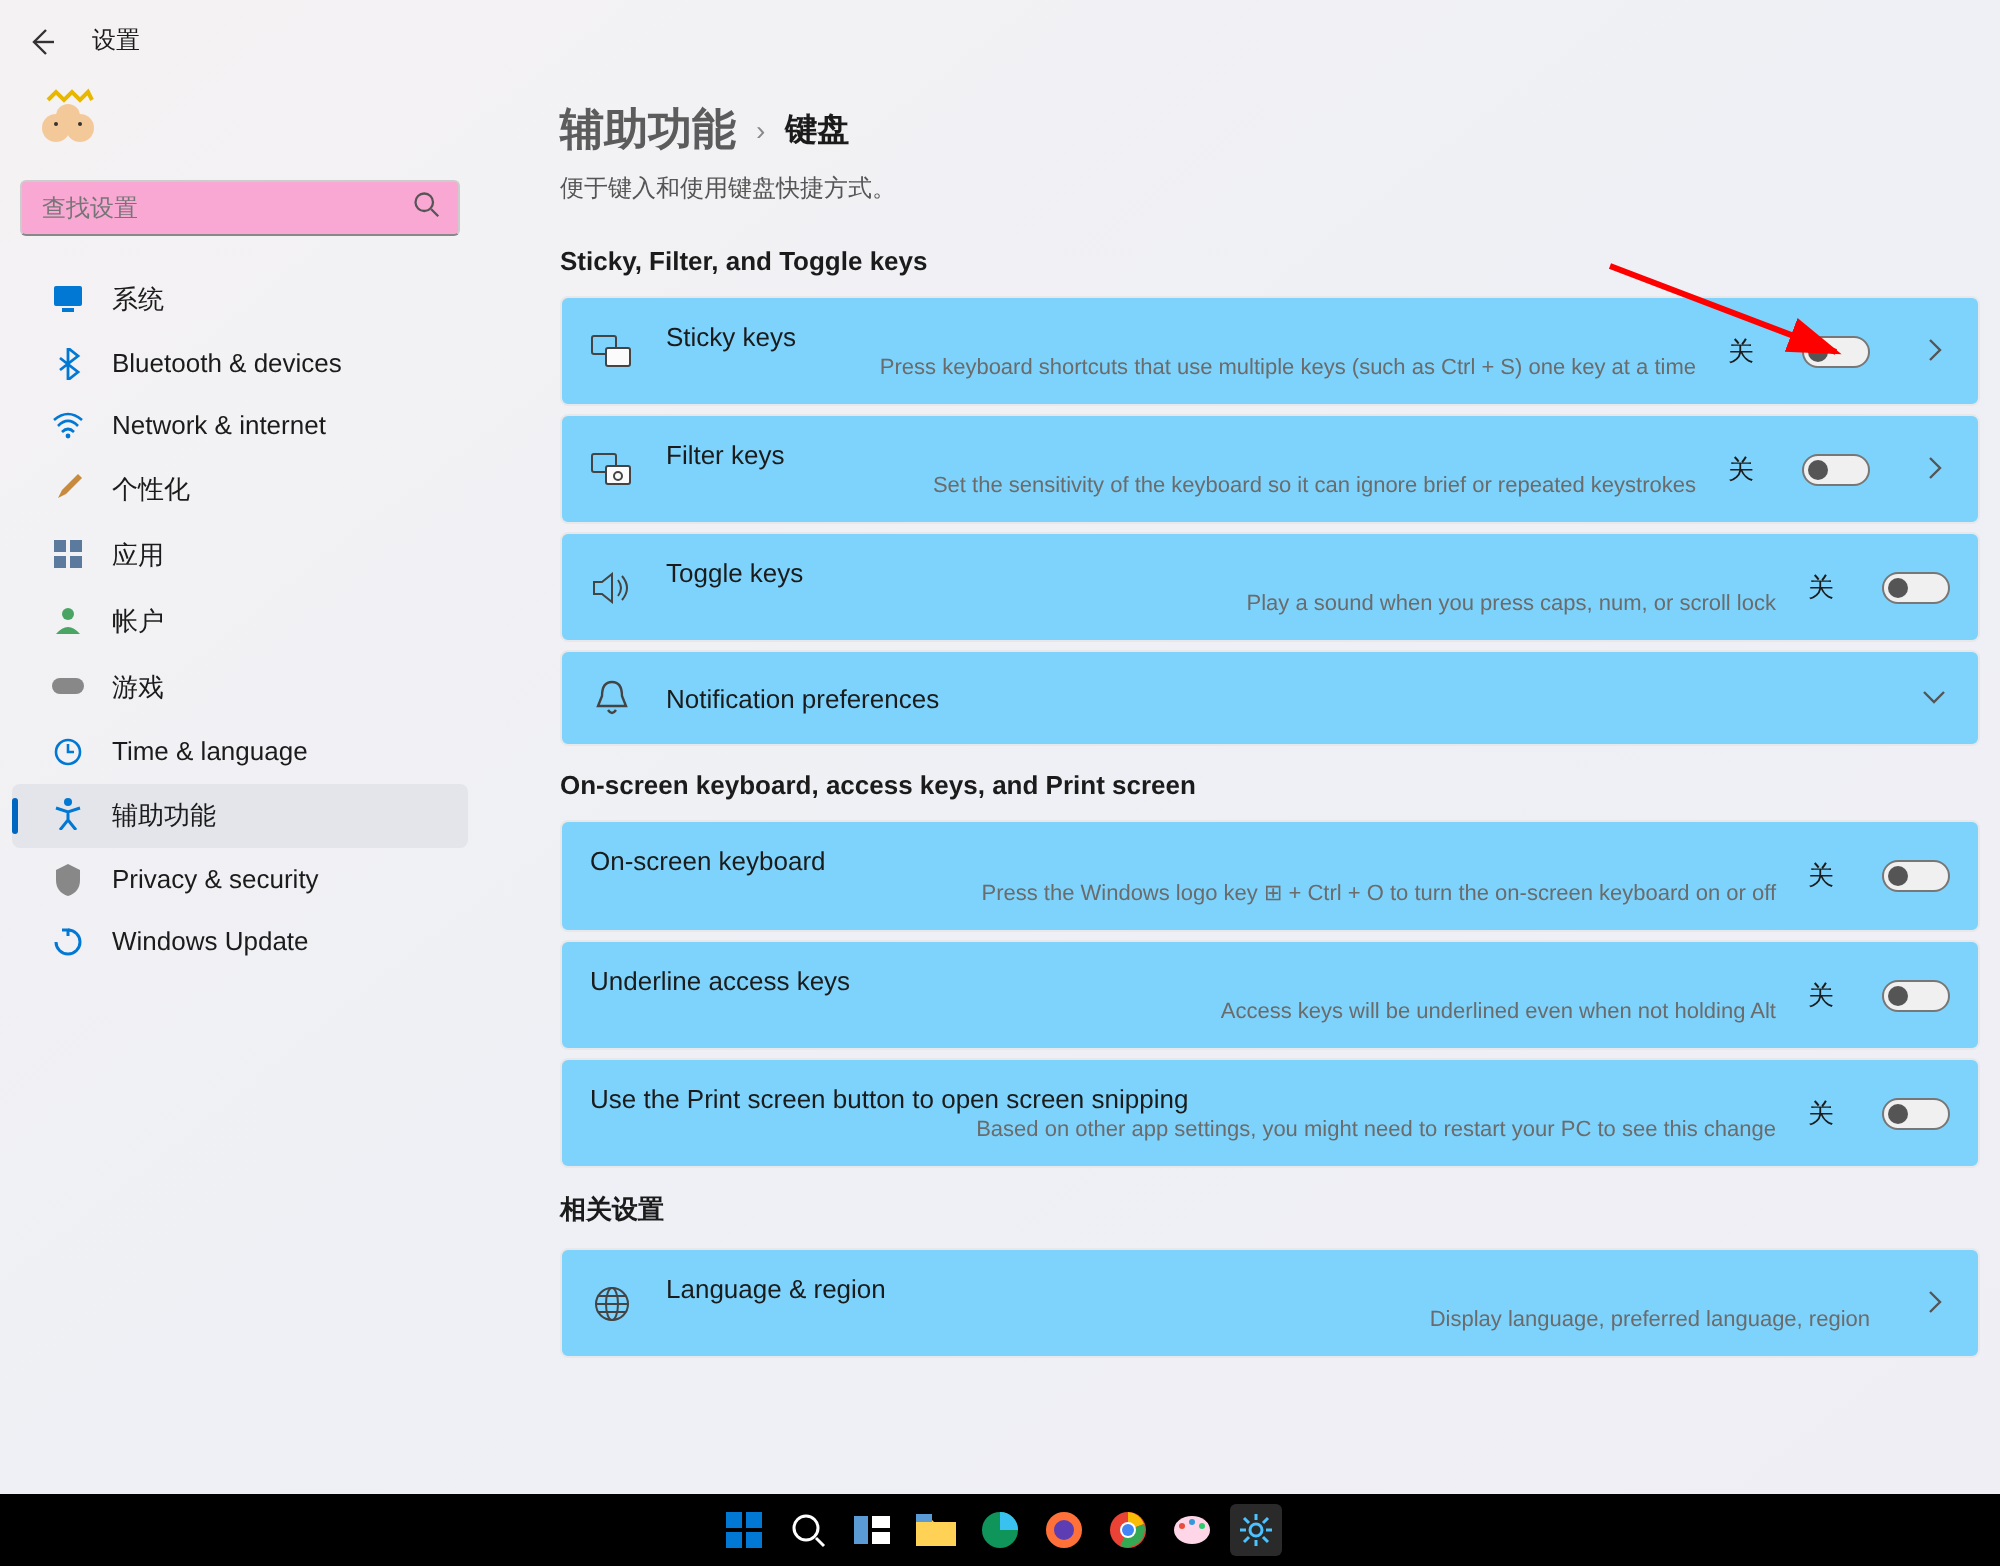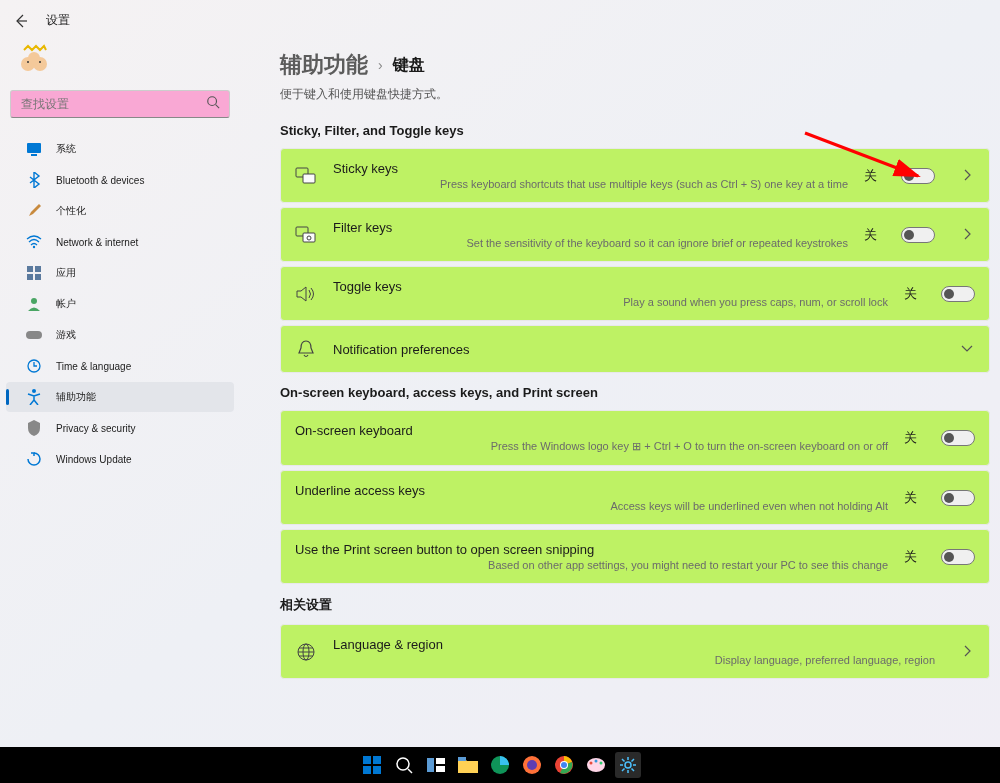--- a/index.html
+++ b/index.html
@@ -17,39 +17,39 @@
 .avatar { width: 34px; height: 34px; margin: 12px 0 14px 18px; position: relative; }
 .search-box { margin: 0 10px 16px 10px; position: relative; }
 .search-box input {
   width: 100%; height: 28px; padding: 0 30px 0 10px; font-size: 12px;
   border: 1px solid #ccc; border-bottom: 1px solid #888; border-radius: 3px;
   background: #f9a8d4; outline: none;
 }
 .search-box .search-icon { position: absolute; right: 8px; top: 5px; width: 16px; height: 16px; color: #555; }
 .nav { list-style: none; }
 .nav li {
-  display: flex; align-items: center; gap: 14px; padding: 7px 12px 7px 20px;
-  font-size: 10px; cursor: pointer; border-radius: 4px; margin: 1px 6px;
+  display: flex; align-items: flex-start; gap: 14px; padding: 7px 12px 7px 20px;
+  font-size: 13px; cursor: pointer; border-radius: 4px; margin: 1px 6px;
   position: relative;
 }
 .nav li.active { background: #e3e5ea; }
 .nav li.active::before {
   content: ""; position: absolute; left: 0; top: 7px; bottom: 7px; width: 3px;
   background: #0067c0; border-radius: 2px;
 }
 .nav .nav-icon { width: 16px; height: 16px; flex-shrink: 0; display: flex; align-items: center; justify-content: center; }
 .main { flex: 1; padding: 0 10px 0 30px; overflow-y: auto; height: 100%; }
 .breadcrumb { display: flex; align-items: center; gap: 10px; margin: 20px 0 6px 0; }
 .breadcrumb .parent { font-size: 22px; color: #5c5c5c; font-weight: 600; }
 .breadcrumb .child { font-size: 16px; font-weight: 600; }
 .breadcrumb .sep { color: #888; font-size: 14px; }
 .subtitle { font-size: 12px; color: #555; margin-bottom: 20px; }
 .section-label { font-size: 13px; font-weight: 600; margin: 12px 0 10px 0; }
 .card {
-  background: #bef264; border: 1px solid #e8e8ea; border-radius: 4px;
+  background: #7dd3fc; border: 1px solid #e8e8ea; border-radius: 4px;
   padding: 12px 14px; margin-bottom: 4px; display: flex; align-items: center; gap: 16px;
 }
 .card .card-icon { width: 22px; height: 22px; flex-shrink: 0; color: #444; display: flex; align-items: center; justify-content: center; }
 .card .card-body { flex: 1; }
 .card .card-title { font-size: 13px; }
 .card .card-desc { font-size: 11px; color: #6b6b6b; margin-top: 2px; text-align: right; }
 .card .toggle-label { font-size: 13px; margin-right: 8px; }
 .toggle {
   width: 34px; height: 16px; border: 1px solid #777; border-radius: 10px;
   background: #f0f0f0; position: relative; cursor: pointer; flex-shrink: 0;
@@ -118,34 +118,34 @@
       <li>
         <span class="nav-icon">
             <svg width="14" height="16" viewBox="0 0 14 16">
               <path d="M7 0 V16 L12 12 L3 5 M7 0 L12 4 L3 11" stroke="#0078d4" stroke-width="1.4" fill="none"></path>
             </svg>
           </span>
         <span>Bluetooth &amp; devices</span>
       </li>
       <li>
         <span class="nav-icon">
-            <svg width="14" height="14" viewBox="0 0 14 14">
-              <path d="M2 12 L4 8 L12 0 L14 2 L6 10 Z" fill="#c88a3e"></path>
-            </svg>
-          </span>
-        <span>个性化</span>
-      </li>
-      <li>
-        <span class="nav-icon">
             <svg width="16" height="14" viewBox="0 0 16 14">
               <path d="M1 4 Q8 -2 15 4 M3 7 Q8 2 13 7 M5 10 Q8 7 11 10" stroke="#0078d4" fill="none" stroke-width="1.3"></path>
               <circle cx="8" cy="12" r="1.2" fill="#0078d4"></circle>
             </svg>
           </span>
         <span>Network &amp; internet</span>
+      </li>
+      <li>
+        <span class="nav-icon">
+            <svg width="14" height="14" viewBox="0 0 14 14">
+              <path d="M2 12 L4 8 L12 0 L14 2 L6 10 Z" fill="#c88a3e"></path>
+            </svg>
+          </span>
+        <span>个性化</span>
       </li>
       <li>
         <span class="nav-icon">
             <svg width="14" height="14" viewBox="0 0 14 14">
               <rect x="0" y="0" width="6" height="6" fill="#5b7a9e"></rect>
               <rect x="8" y="0" width="6" height="6" fill="#5b7a9e"></rect>
               <rect x="0" y="8" width="6" height="6" fill="#5b7a9e"></rect>
               <rect x="8" y="8" width="6" height="6" fill="#5b7a9e"></rect>
             </svg>
           </span>

